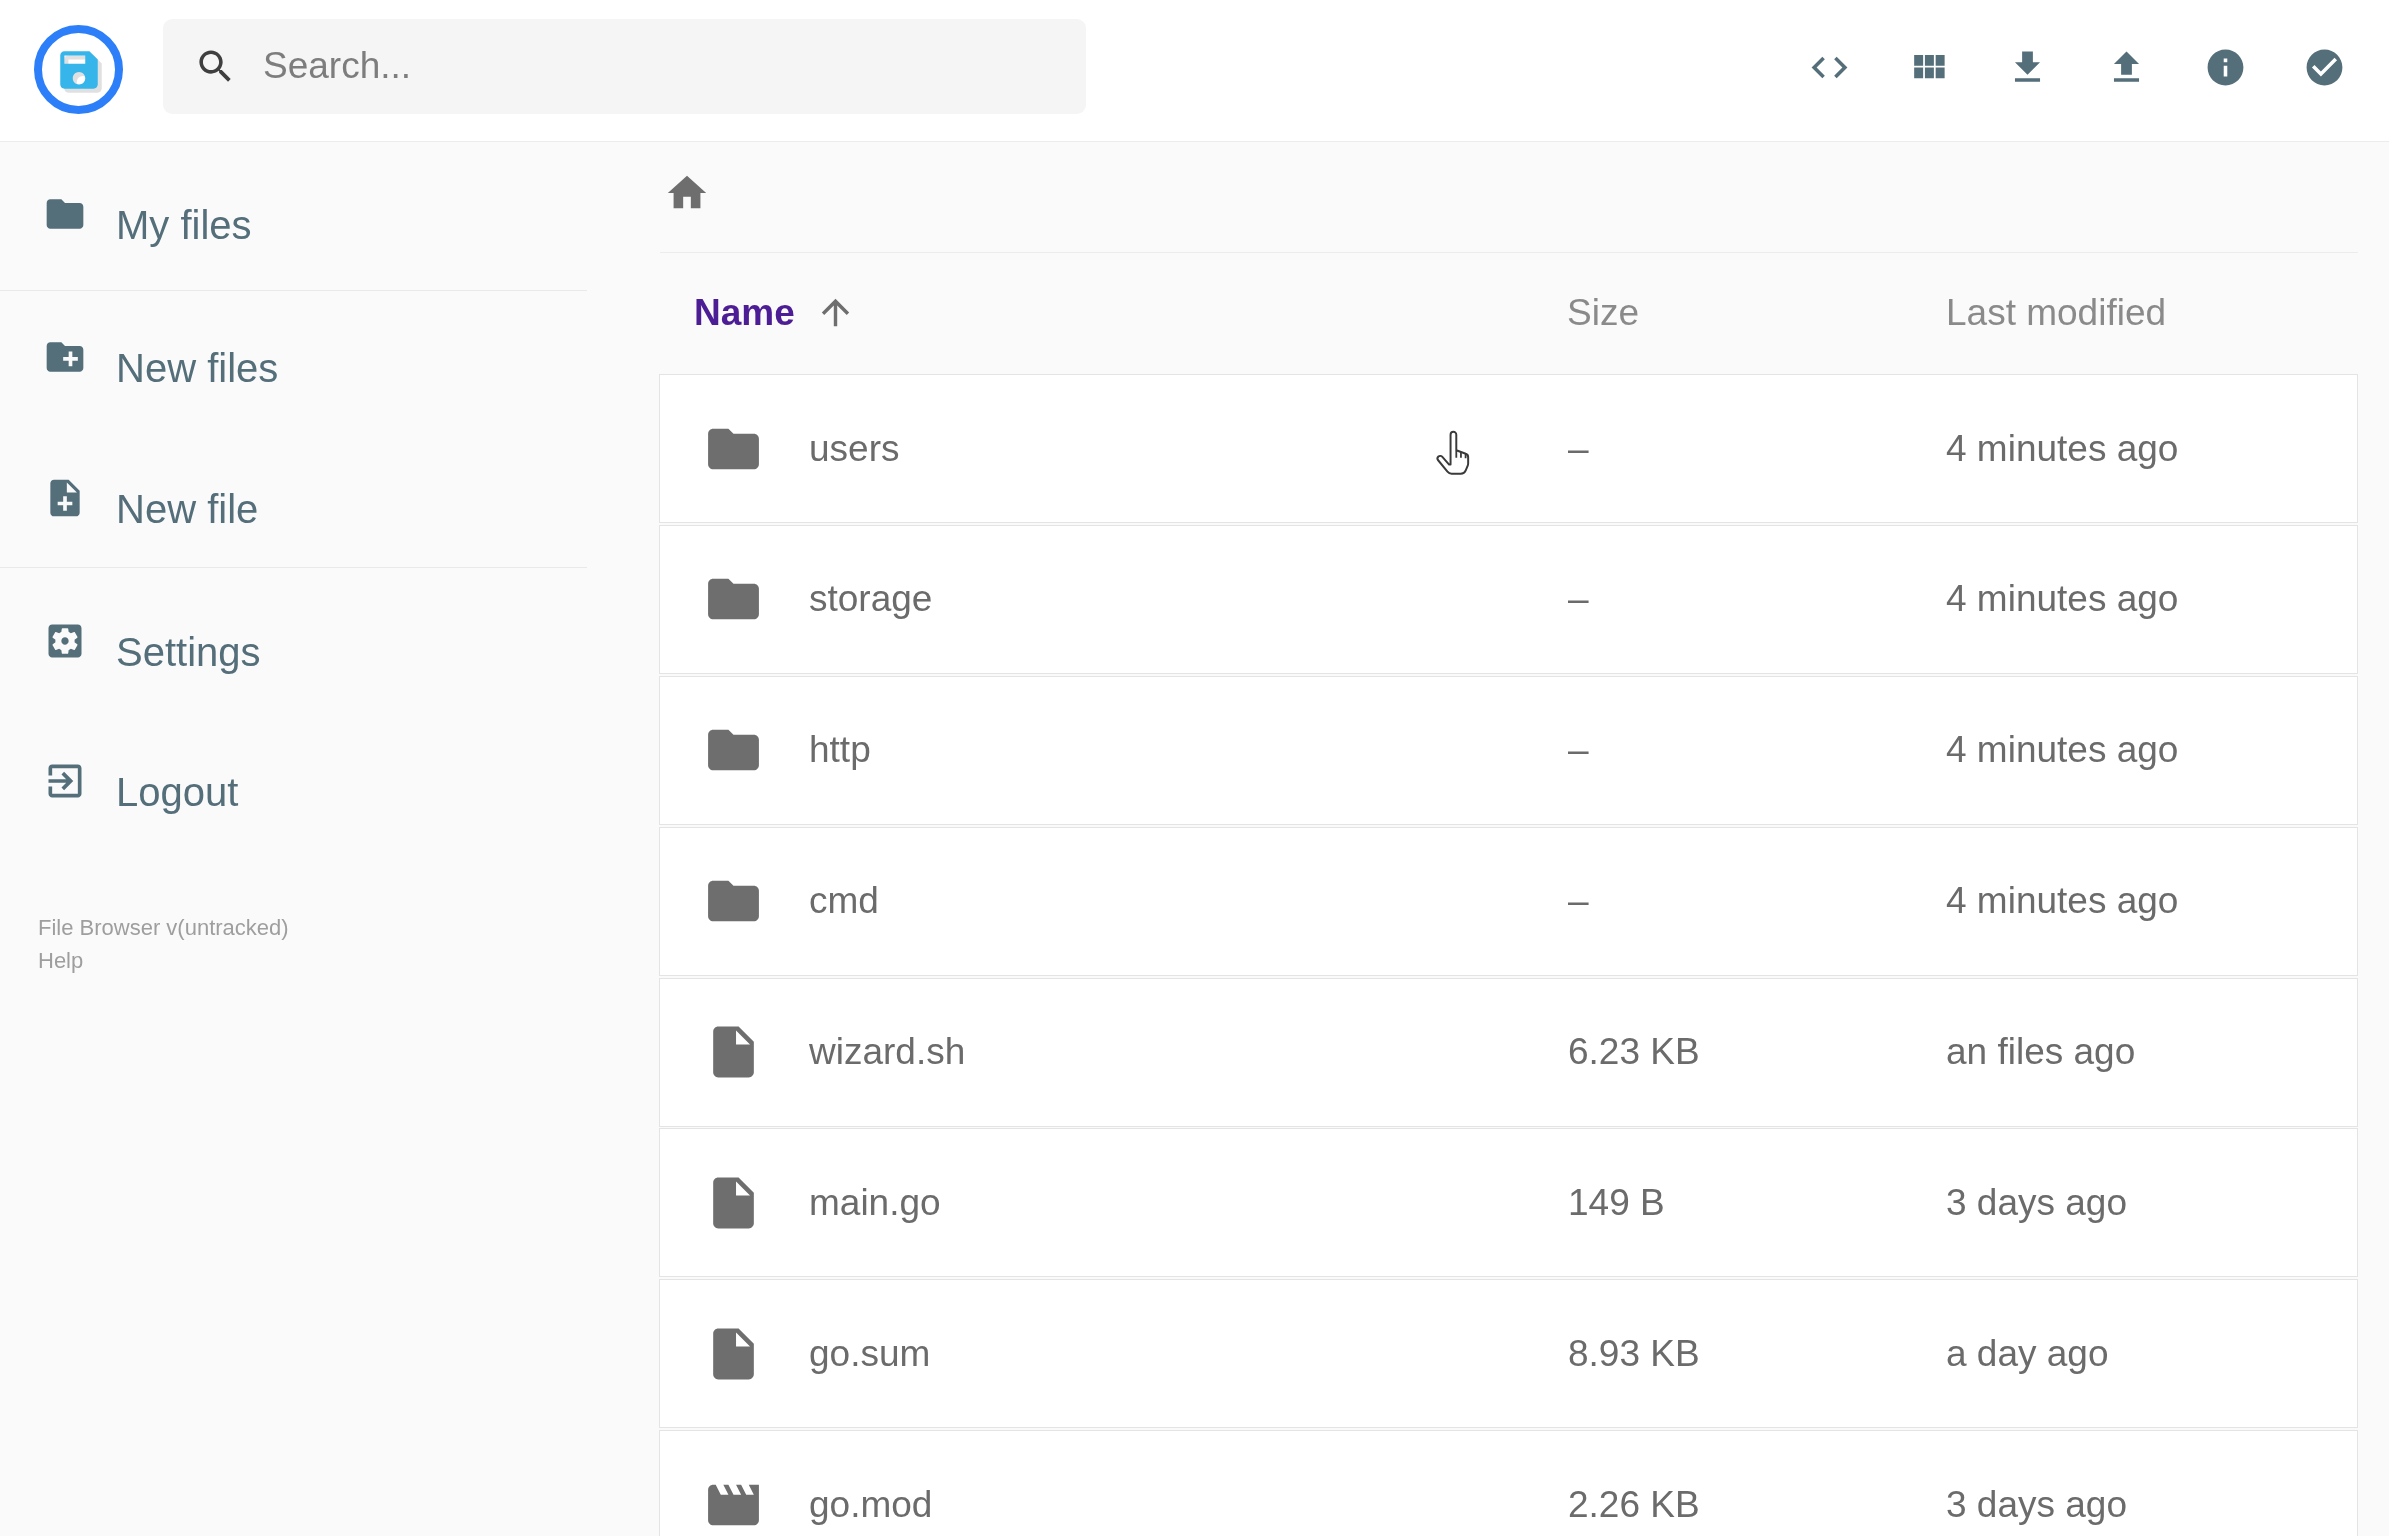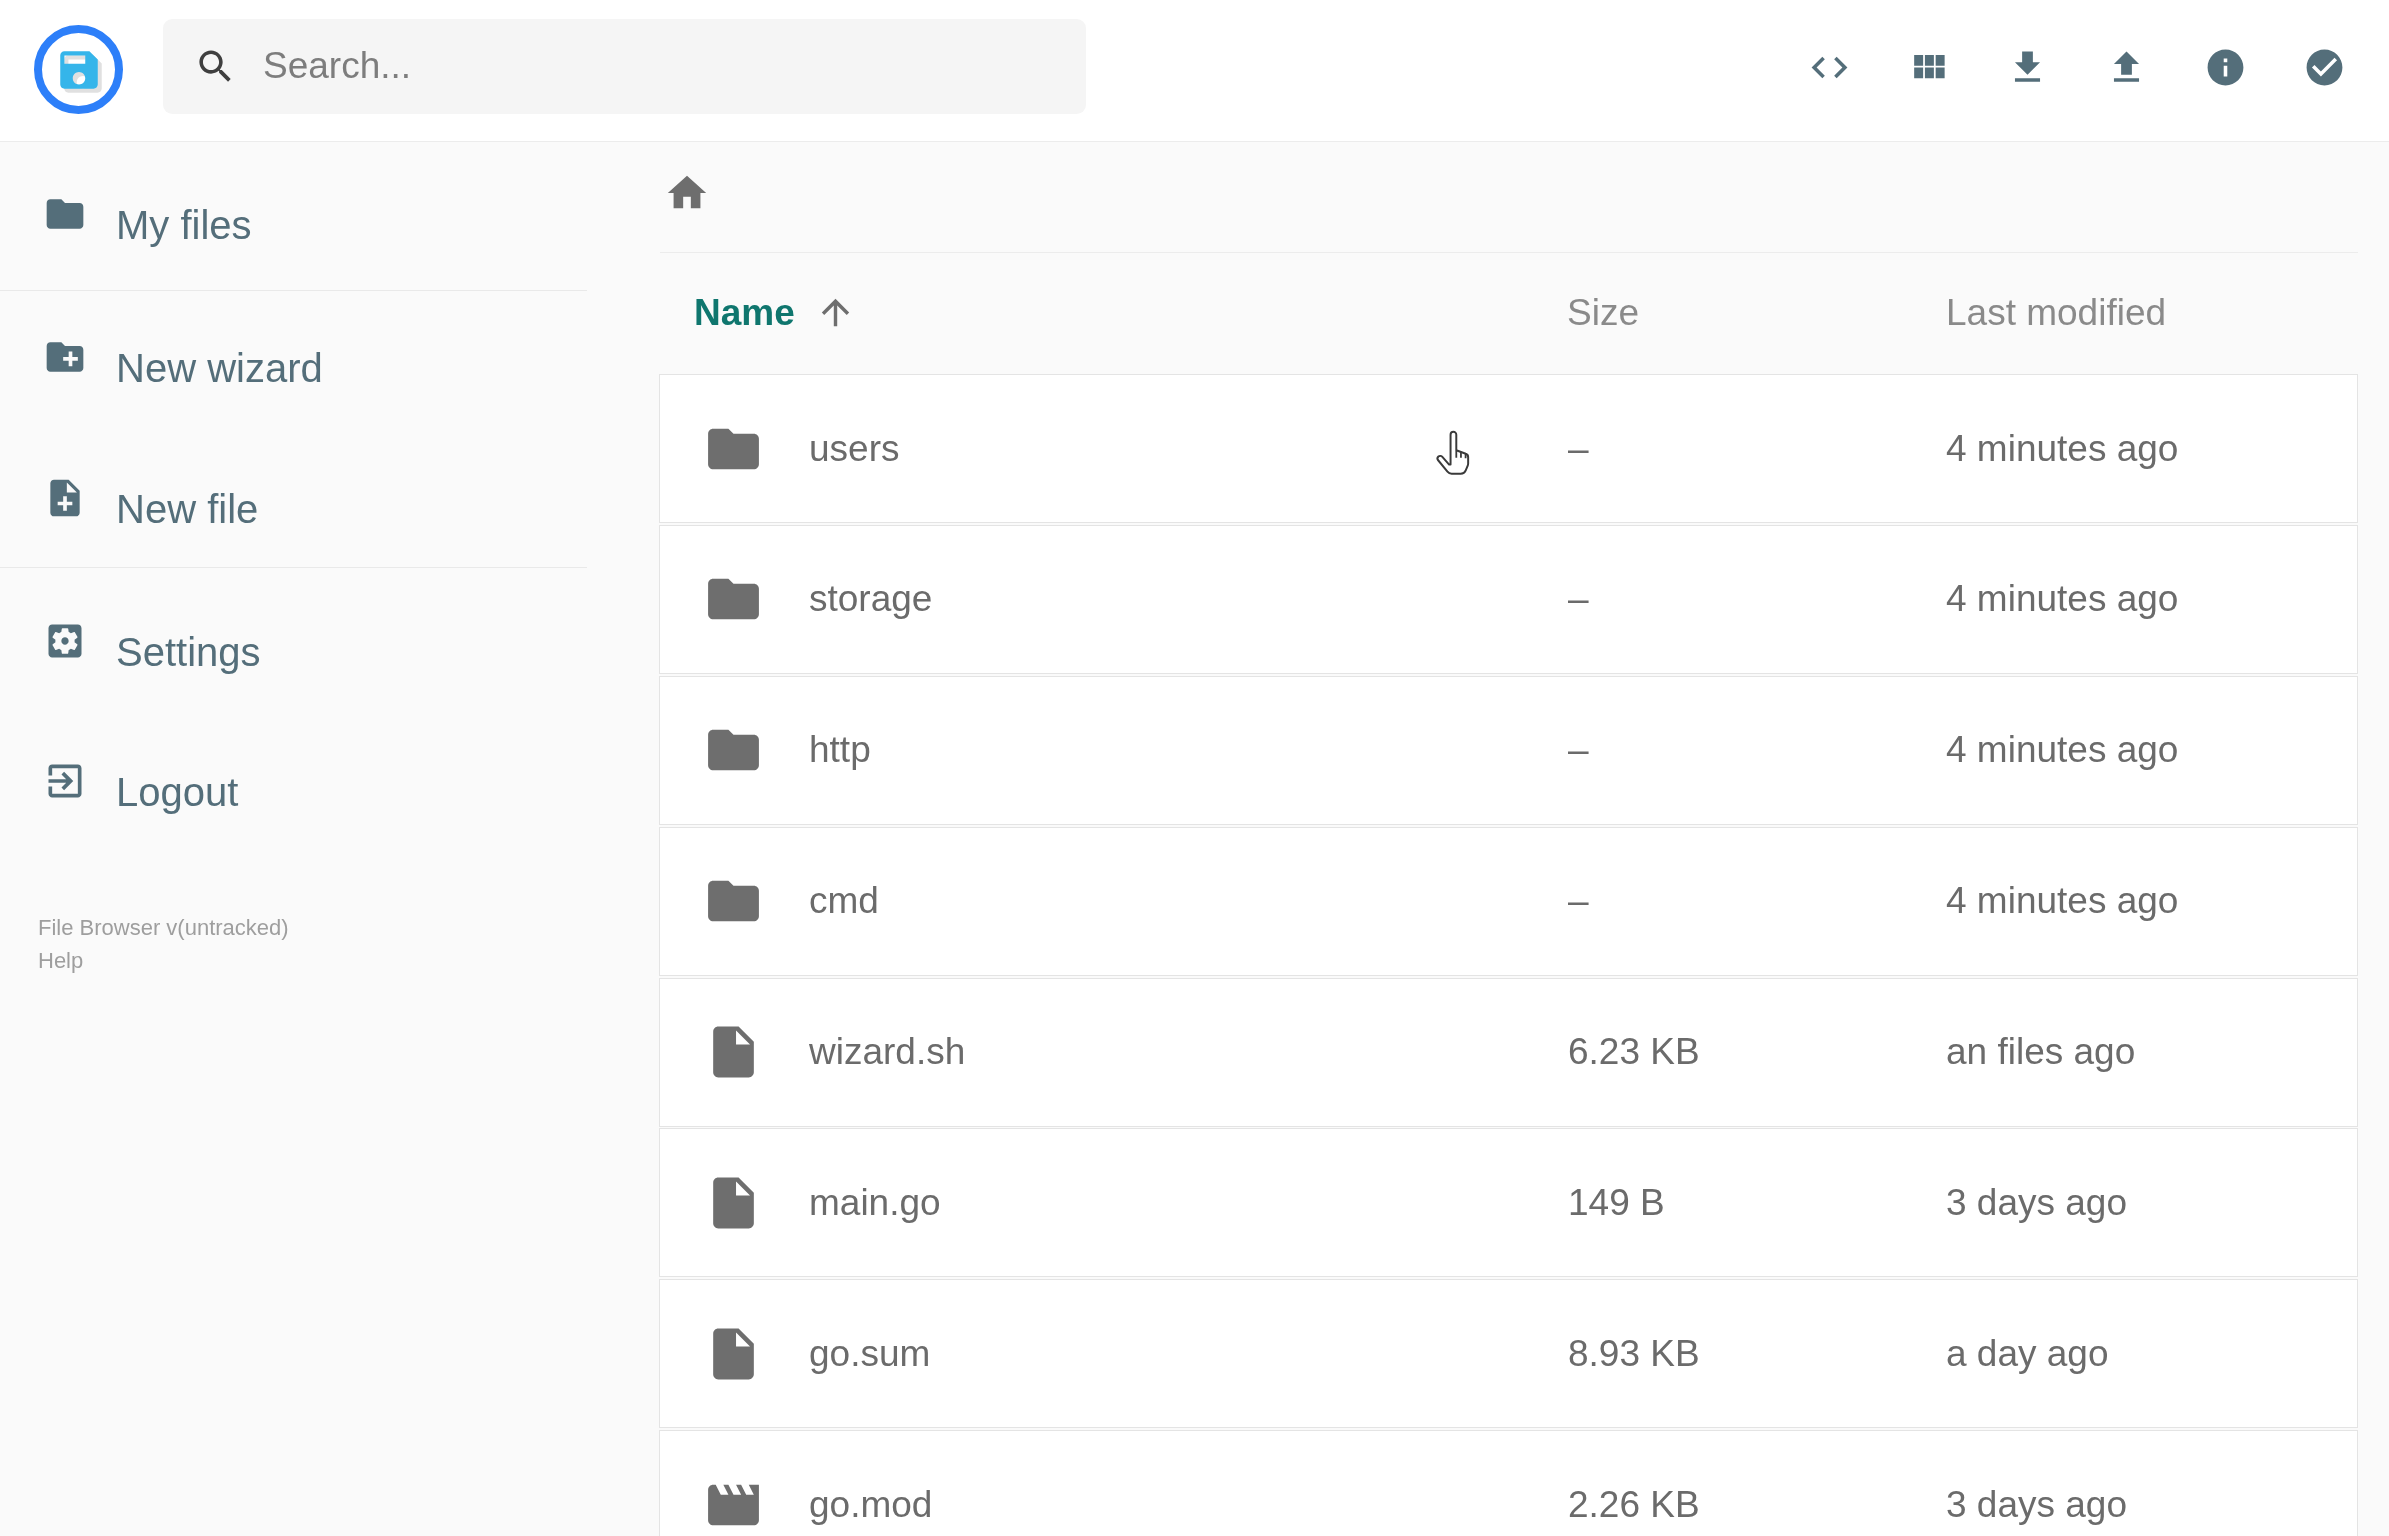--- a/index.html
+++ b/index.html
@@ -66,21 +66,21 @@
     position:absolute;left:660px;top:252px;width:1698px;height:0;
     border-top:1.9px solid #ececec;
   }
 
   
   .col-head{
     position:absolute;top:292px;height:41px;display:flex;align-items:center;
     background:transparent;border:none;padding:0;cursor:pointer;
     font-family:"Liberation Sans",sans-serif;white-space:nowrap;
   }
-  #col-name{left:694px;font-size:37px;font-weight:bold;color:#0f766e;}
+  #col-name{left:694px;font-size:37px;font-weight:bold;color:#4c1d95;}
   #col-name .ar{margin-left:20.4px;}
   #col-size{left:1567px;font-size:37px;color:#8a8a8a;}
   #col-mod{left:1946px;font-size:37px;color:#8a8a8a;text-align:center;}
 
   
   #listing{position:absolute;left:659px;top:374px;width:1699px;}
   .row{
     position:relative;box-sizing:border-box;width:1699px;height:149px;
     background:#ffffff;border:0.9px solid #e4e4e4;margin-bottom:1.9px;
     cursor:pointer;
@@ -208,21 +208,21 @@
         <use href="#i-folder"></use>
       </svg>
     <span class="lbl">My files</span>
   </div>
   <div class="side-divider" style="top:290px"></div>
 
   <div class="side-item" style="top:323px">
     <svg class="ic icon" width="44" height="44" viewBox="0 0 24 24" fill="#546e7a">
         <use href="#i-new-folder"></use>
       </svg>
-    <span class="lbl">New wizard</span>
+    <span class="lbl">New files</span>
   </div>
   <div class="side-item" style="top:464px">
     <svg class="ic icon" width="44" height="44" viewBox="0 0 24 24" fill="#546e7a">
         <use href="#i-new-file"></use>
       </svg>
     <span class="lbl">New file</span>
   </div>
   <div class="side-divider" style="top:567px"></div>
 
   <div class="side-item" style="top:607px">

